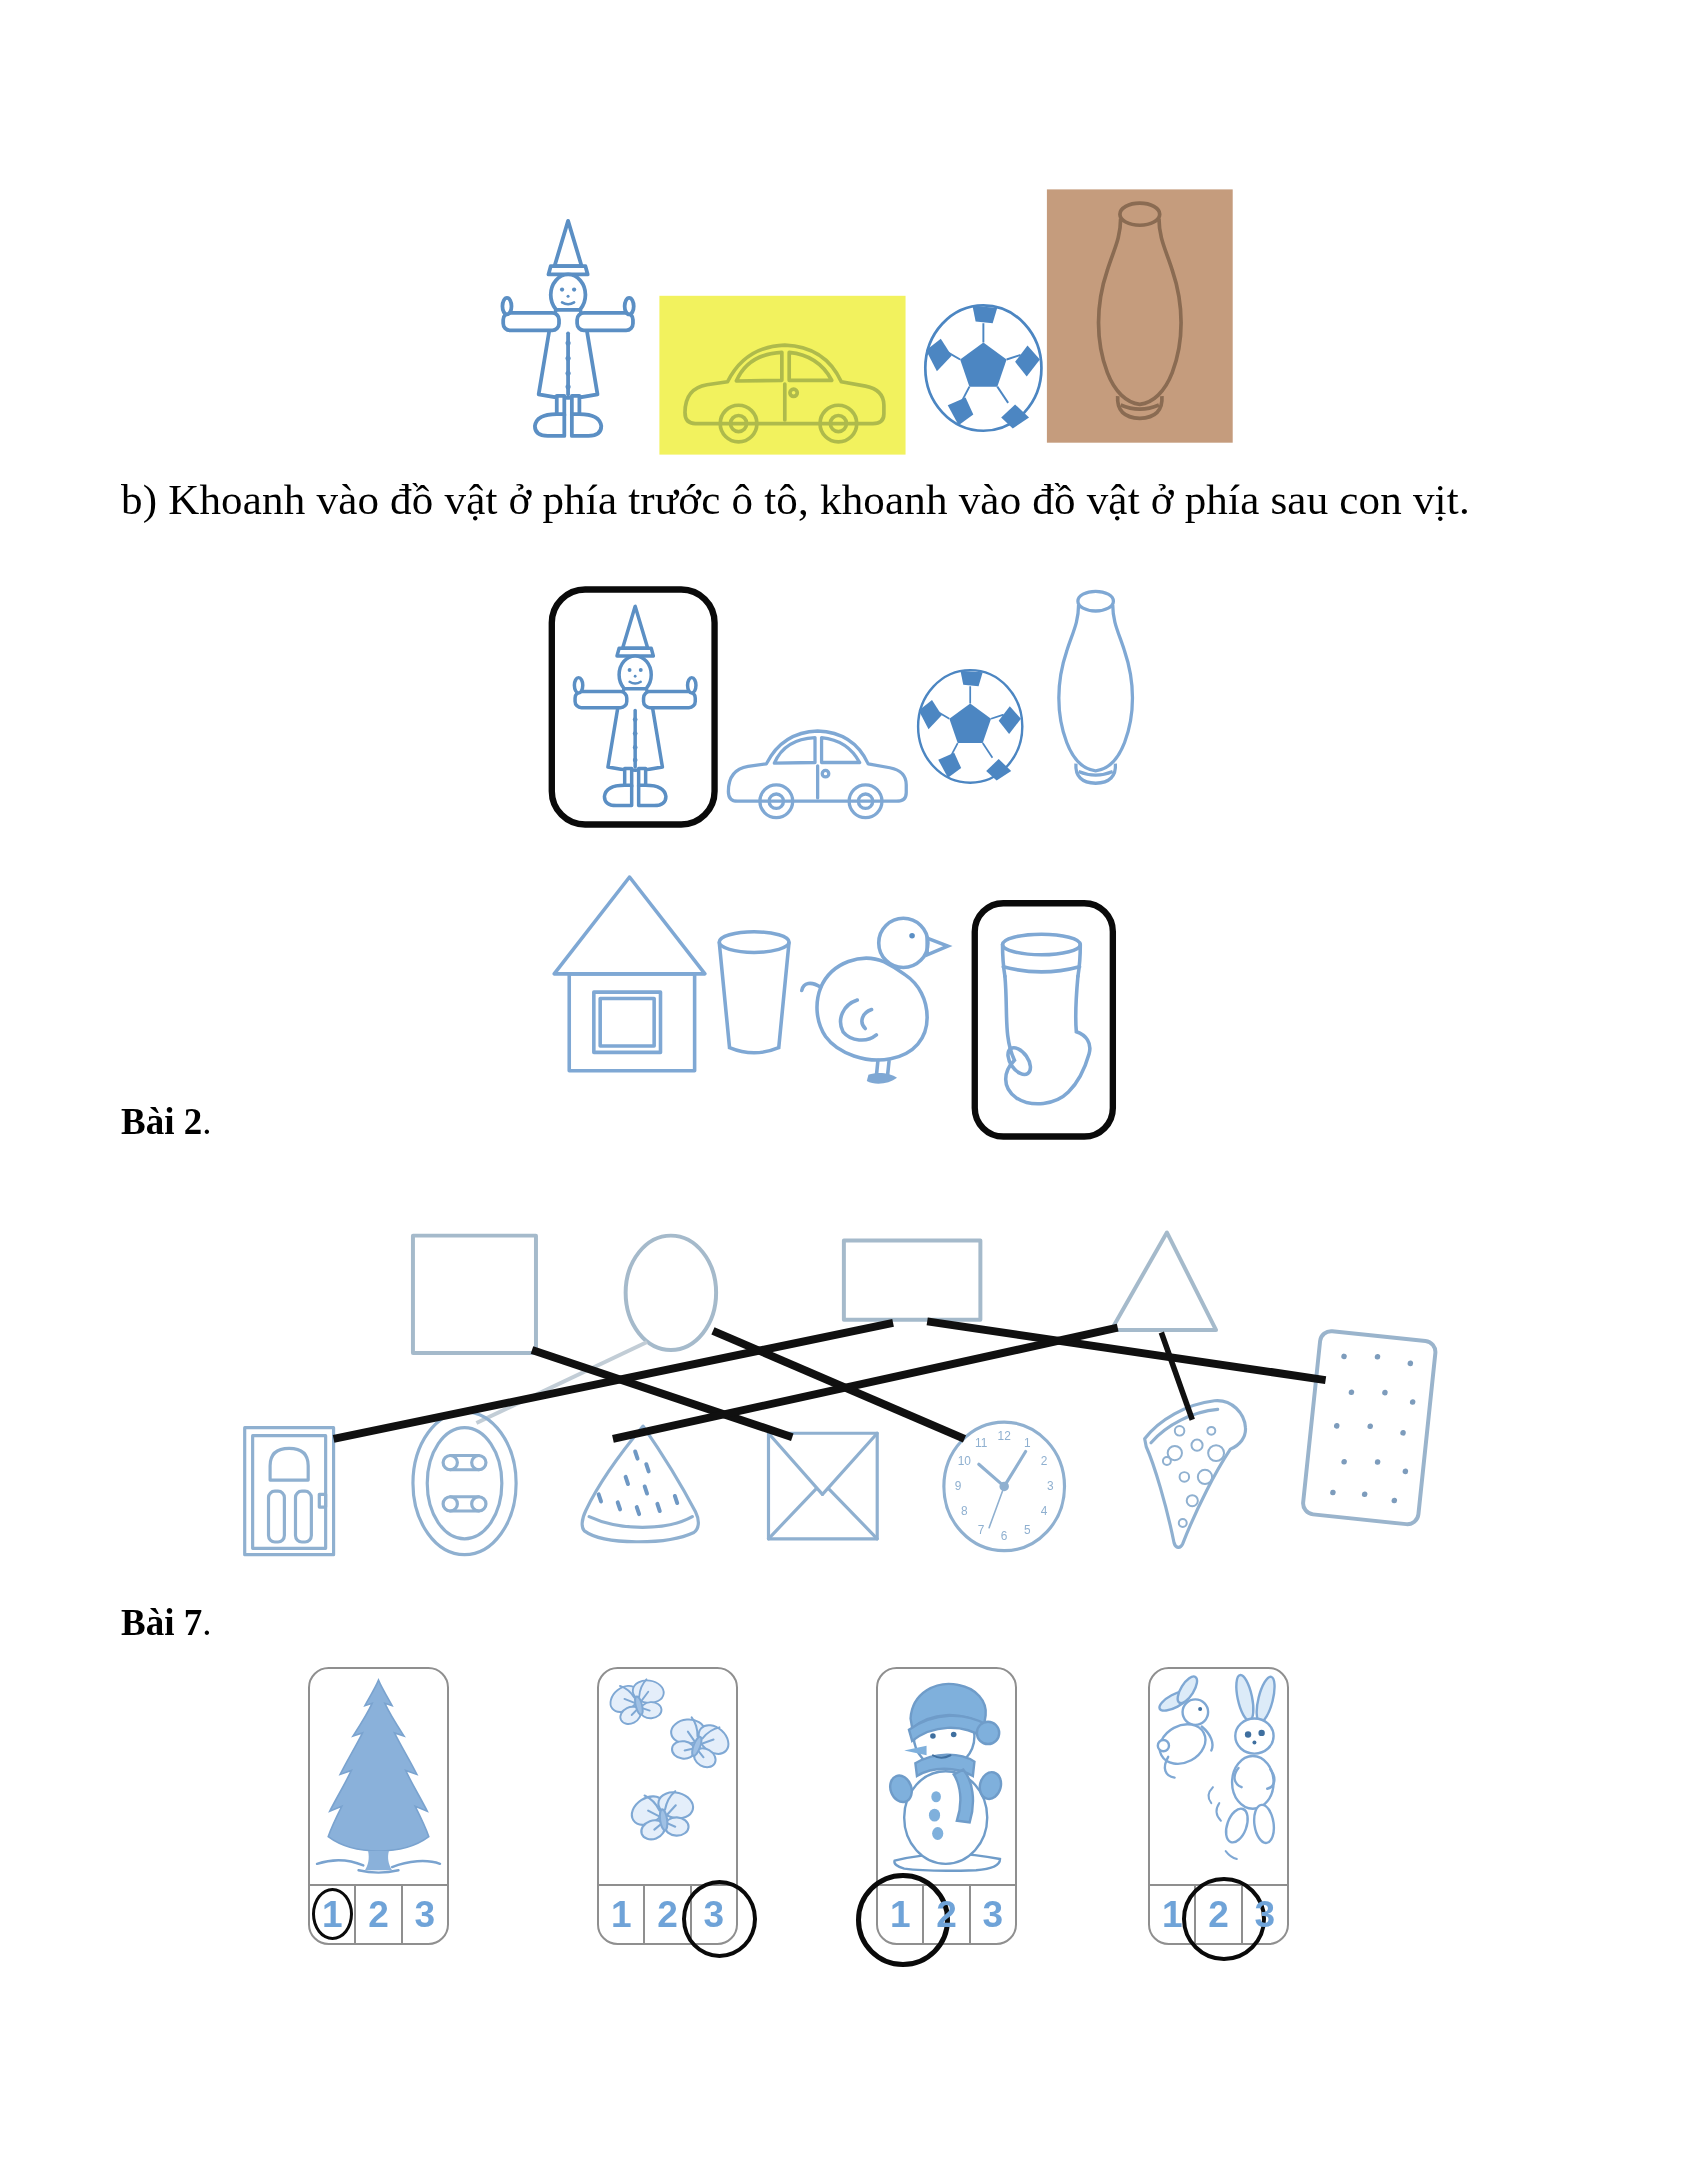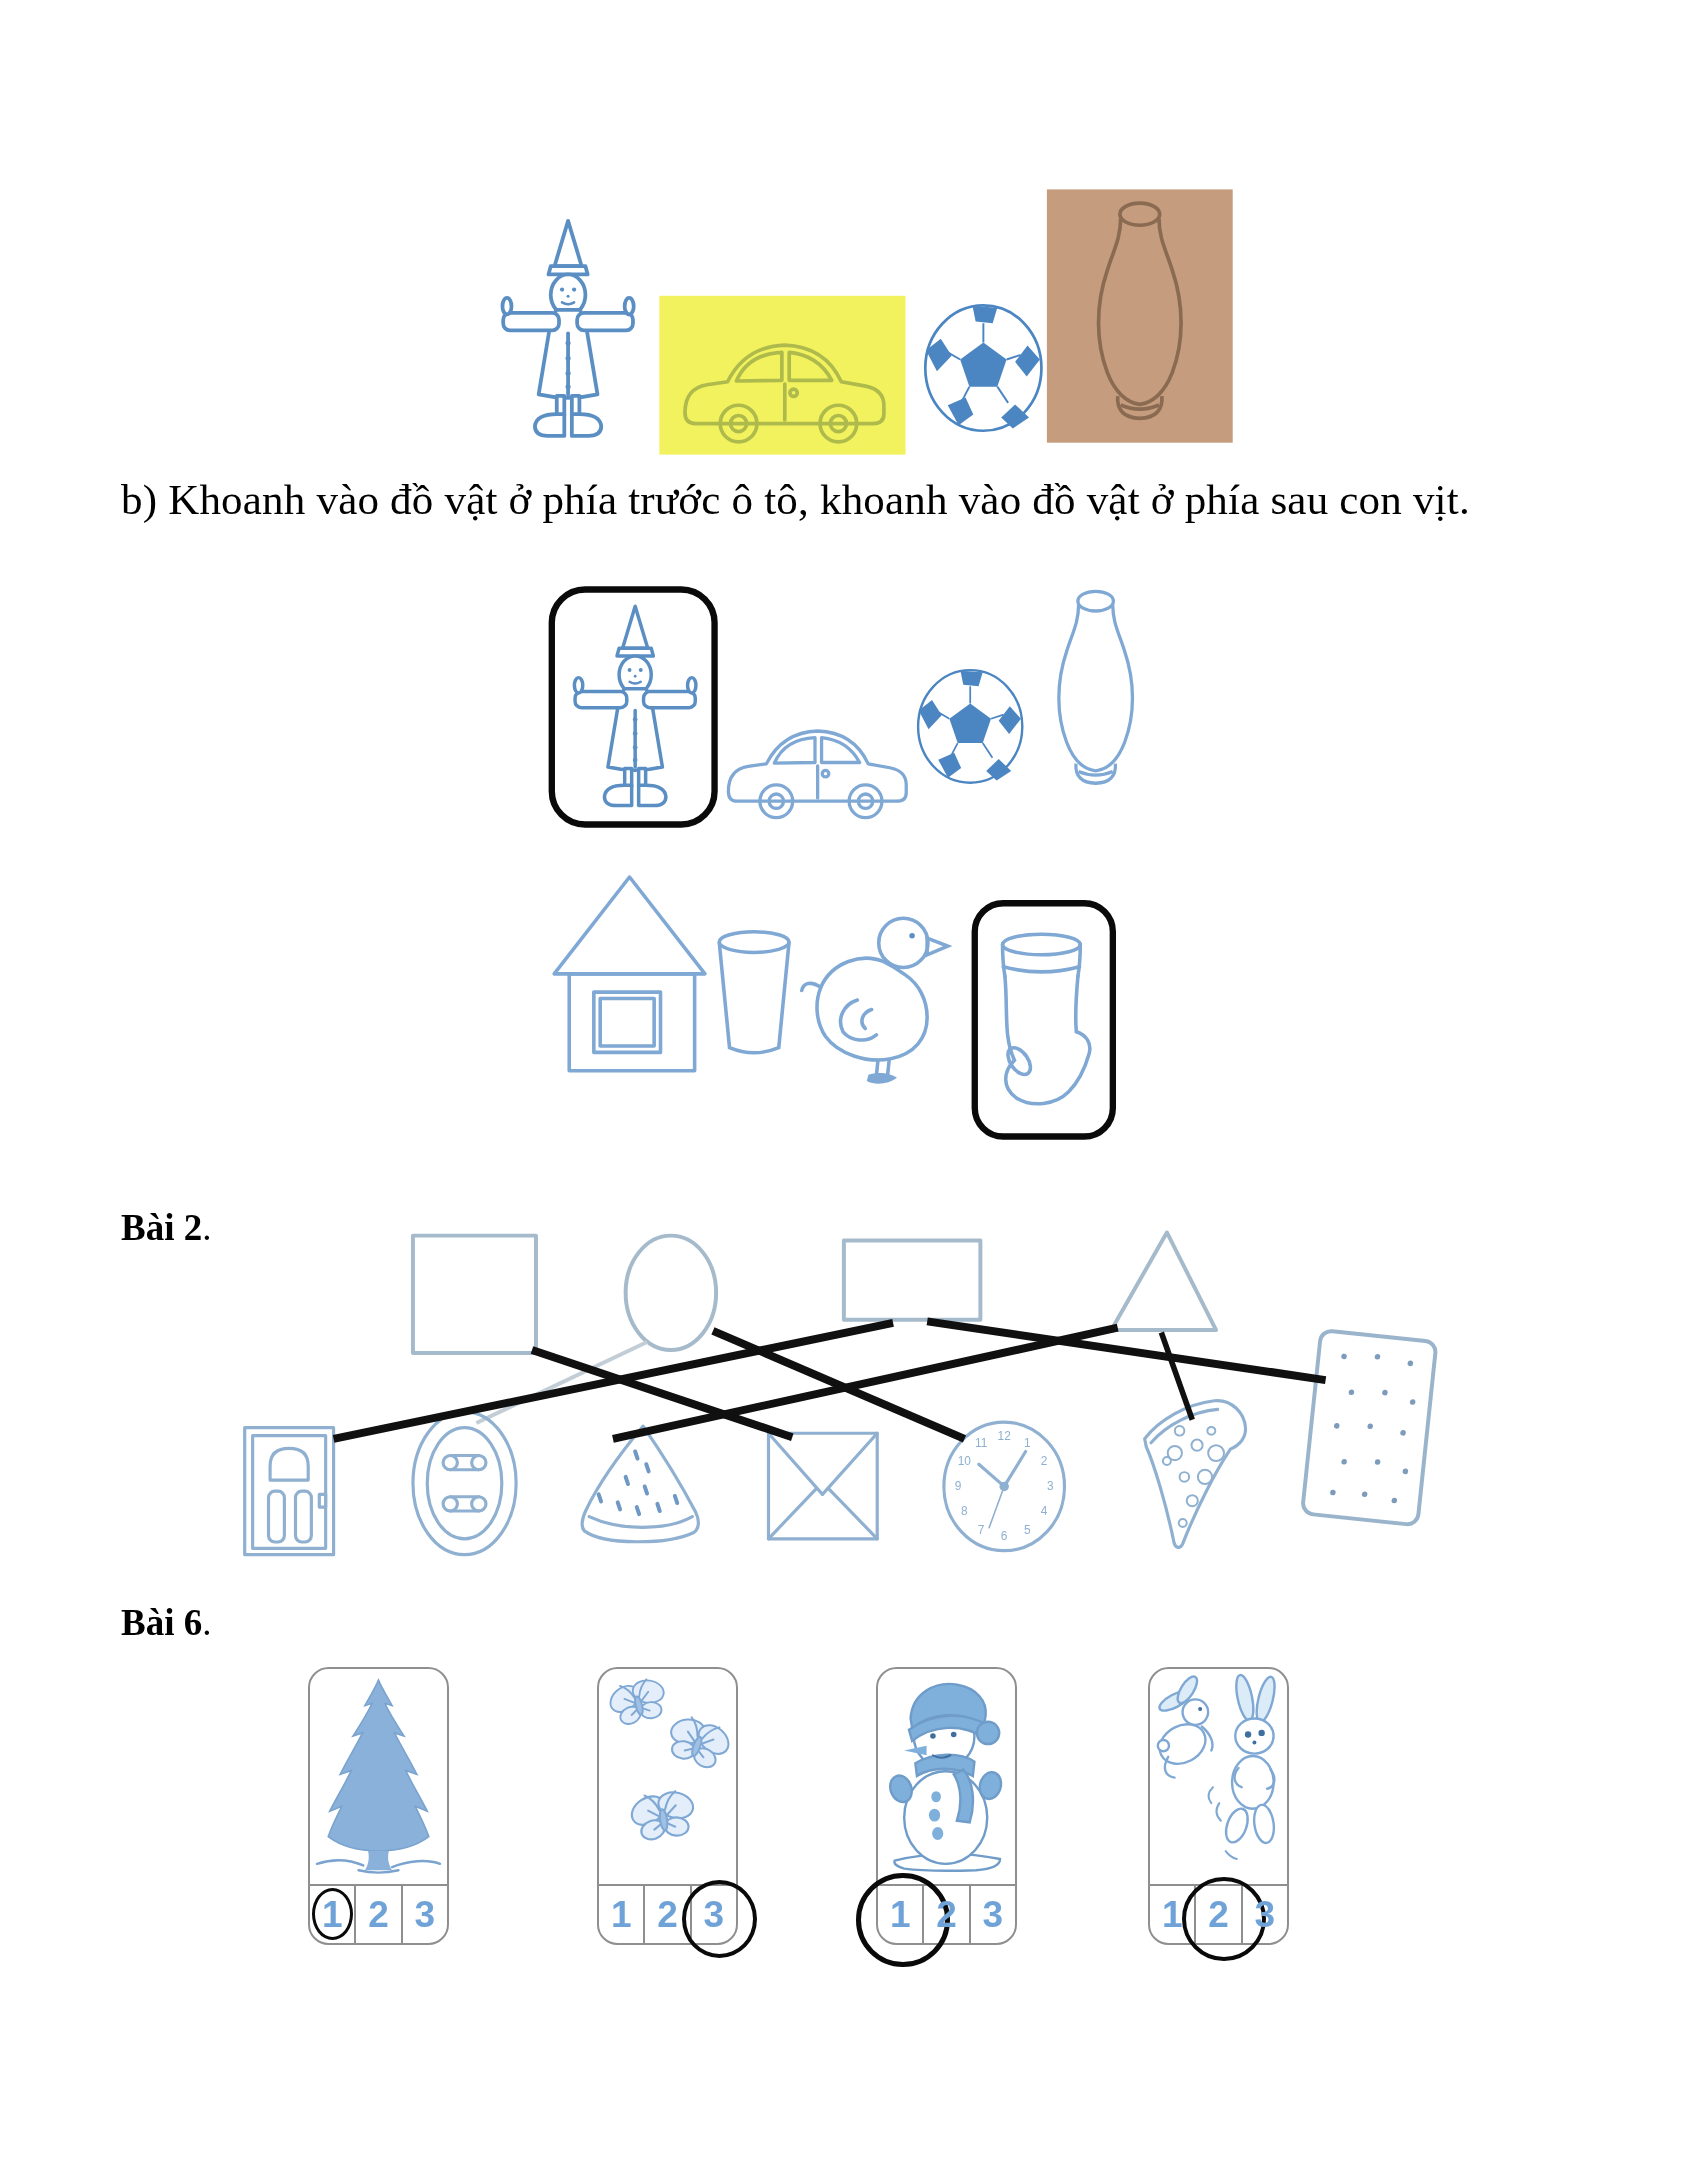--- a/index.html
+++ b/index.html
@@ -178,21 +178,21 @@
   <g stroke="#7fa8d4" stroke-width="4.5" fill="none" stroke-linecap="round">
     <ellipse cx="652" cy="100" rx="49" ry="13"></ellipse>
     <path d="M603,100 C603,118 604,128 606,140"></path>
     <path d="M701,100 C701,118 700,128 698,140"></path>
     <path d="M604,128 Q652,141 700,128"></path>
     <path d="M606,140 C610,184 604,216 618,246 C604,260 602,280 620,293 C640,306 670,302 686,286 C700,272 708,252 712,238 C716,224 708,214 696,210 C694,188 696,162 698,140"></path>
     <ellipse cx="624" cy="247" rx="11" ry="19" transform="rotate(-35 624 247)"></ellipse>
   </g>
 </svg>
 
-<div class="abs ex-label" style="left:121px;top:1206px">
+<div class="abs ex-label" style="left:121px;top:1100px">
   <span>Bài 2</span><span class="period">.</span>
 </div>
 
 <svg class="abs" style="left:222px;top:1215px" width="1239" height="373" viewBox="0 0 1560 470">
 
   <g stroke="#a5bacb" stroke-width="5" fill="none" stroke-linejoin="round">
     <rect x="240" y="26" width="155" height="148"></rect>
     <ellipse cx="565" cy="98" rx="57" ry="72"></ellipse>
     <rect x="783" y="32" width="172" height="100"></rect>
     <polygon points="1190,22 1120,145 1252,145"></polygon>
@@ -313,21 +313,21 @@
     <line x1="390" y1="170" x2="718" y2="280"></line>
     <line x1="618" y1="146" x2="935" y2="282"></line>
     <line x1="845" y1="136" x2="140" y2="282"></line>
     <line x1="888" y1="134" x2="1390" y2="208"></line>
     <line x1="1128" y1="142" x2="492" y2="282"></line>
     <line x1="1183" y1="148" x2="1222" y2="258" stroke-width="7"></line>
   </g>
 </svg>
 
 <div class="abs ex-label" style="left:121px;top:1601px">
-  <span>Bài 6</span><span class="period">.</span>
+  <span>Bài 7</span><span class="period">.</span>
 </div>
 
 <div class="bai3-card" data-card="0" style="left:308px;top:1667px">
   <svg class="card-art" viewBox="0 0 166 268">
     <path d="M83,14 C78,26 72,34 66,46 L75,43 C68,58 60,70 51,84 L63,80 C54,98 44,114 35,132 L49,127 C40,146 30,162 22,178 L37,172 C30,186 24,198 20,210 C36,222 58,228 83,228 C108,228 130,222 146,210 C142,198 136,186 129,172 L144,178 C136,162 126,146 117,127 L131,132 C122,114 112,98 103,80 L115,84 C106,70 98,58 91,43 L100,46 C94,34 88,26 83,14 Z" fill="#8ab1da" stroke="#7aa3cf" stroke-width="2"></path>
     <path d="M70,228 C72,238 70,246 66,252 L100,252 C95,244 94,236 96,228 Z" fill="#8ab1da"></path>
     <g stroke="#7aa3cf" stroke-width="3" fill="none" stroke-linecap="round">
       <path d="M6,244 C30,236 50,240 64,246"></path>
       <path d="M100,248 C120,240 144,238 160,244"></path>
       <path d="M58,252 Q83,258 108,252"></path>

